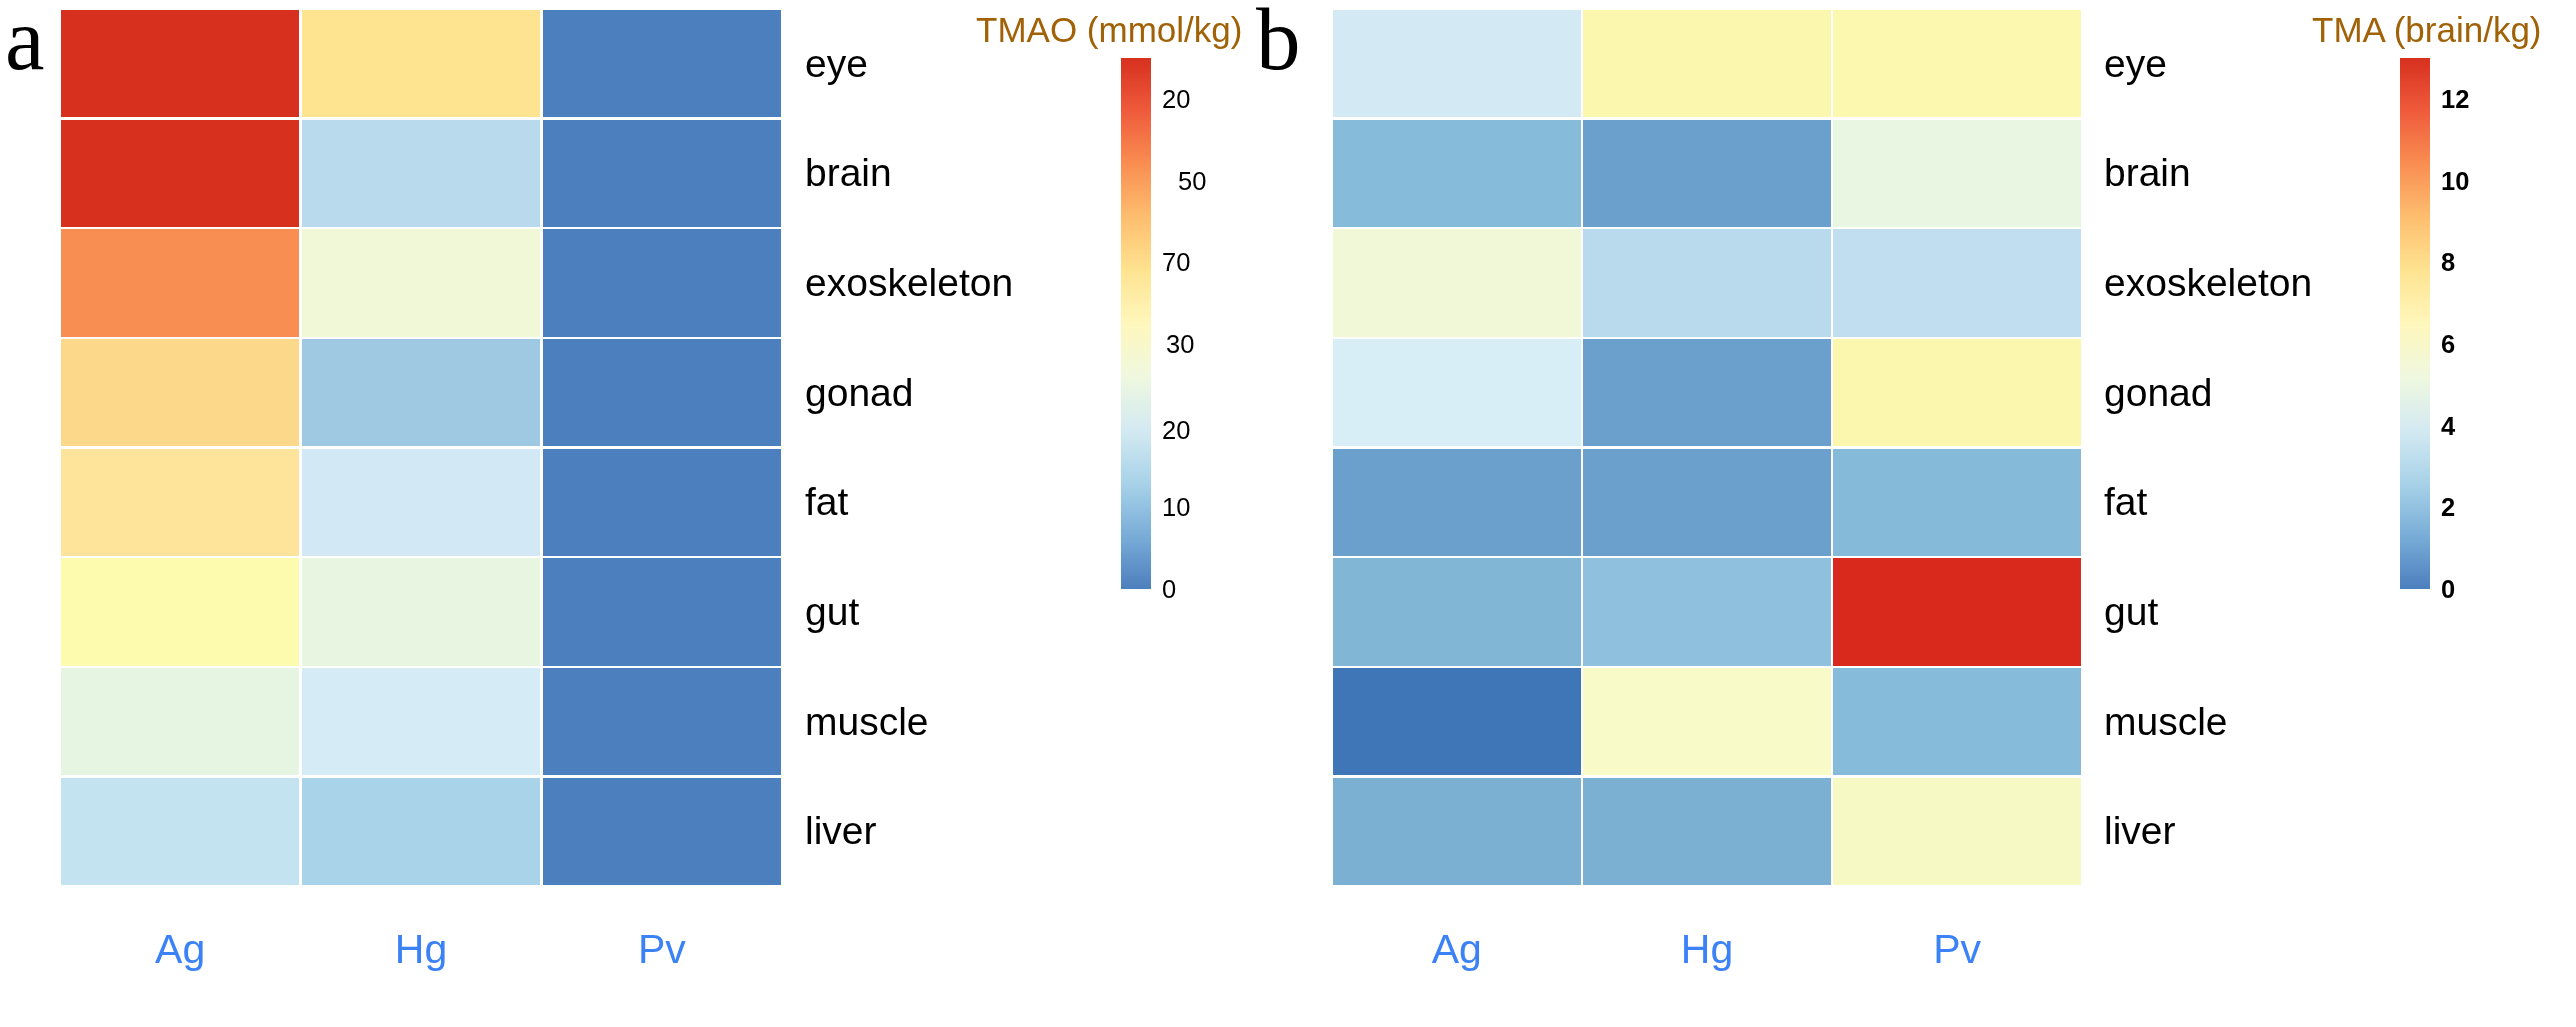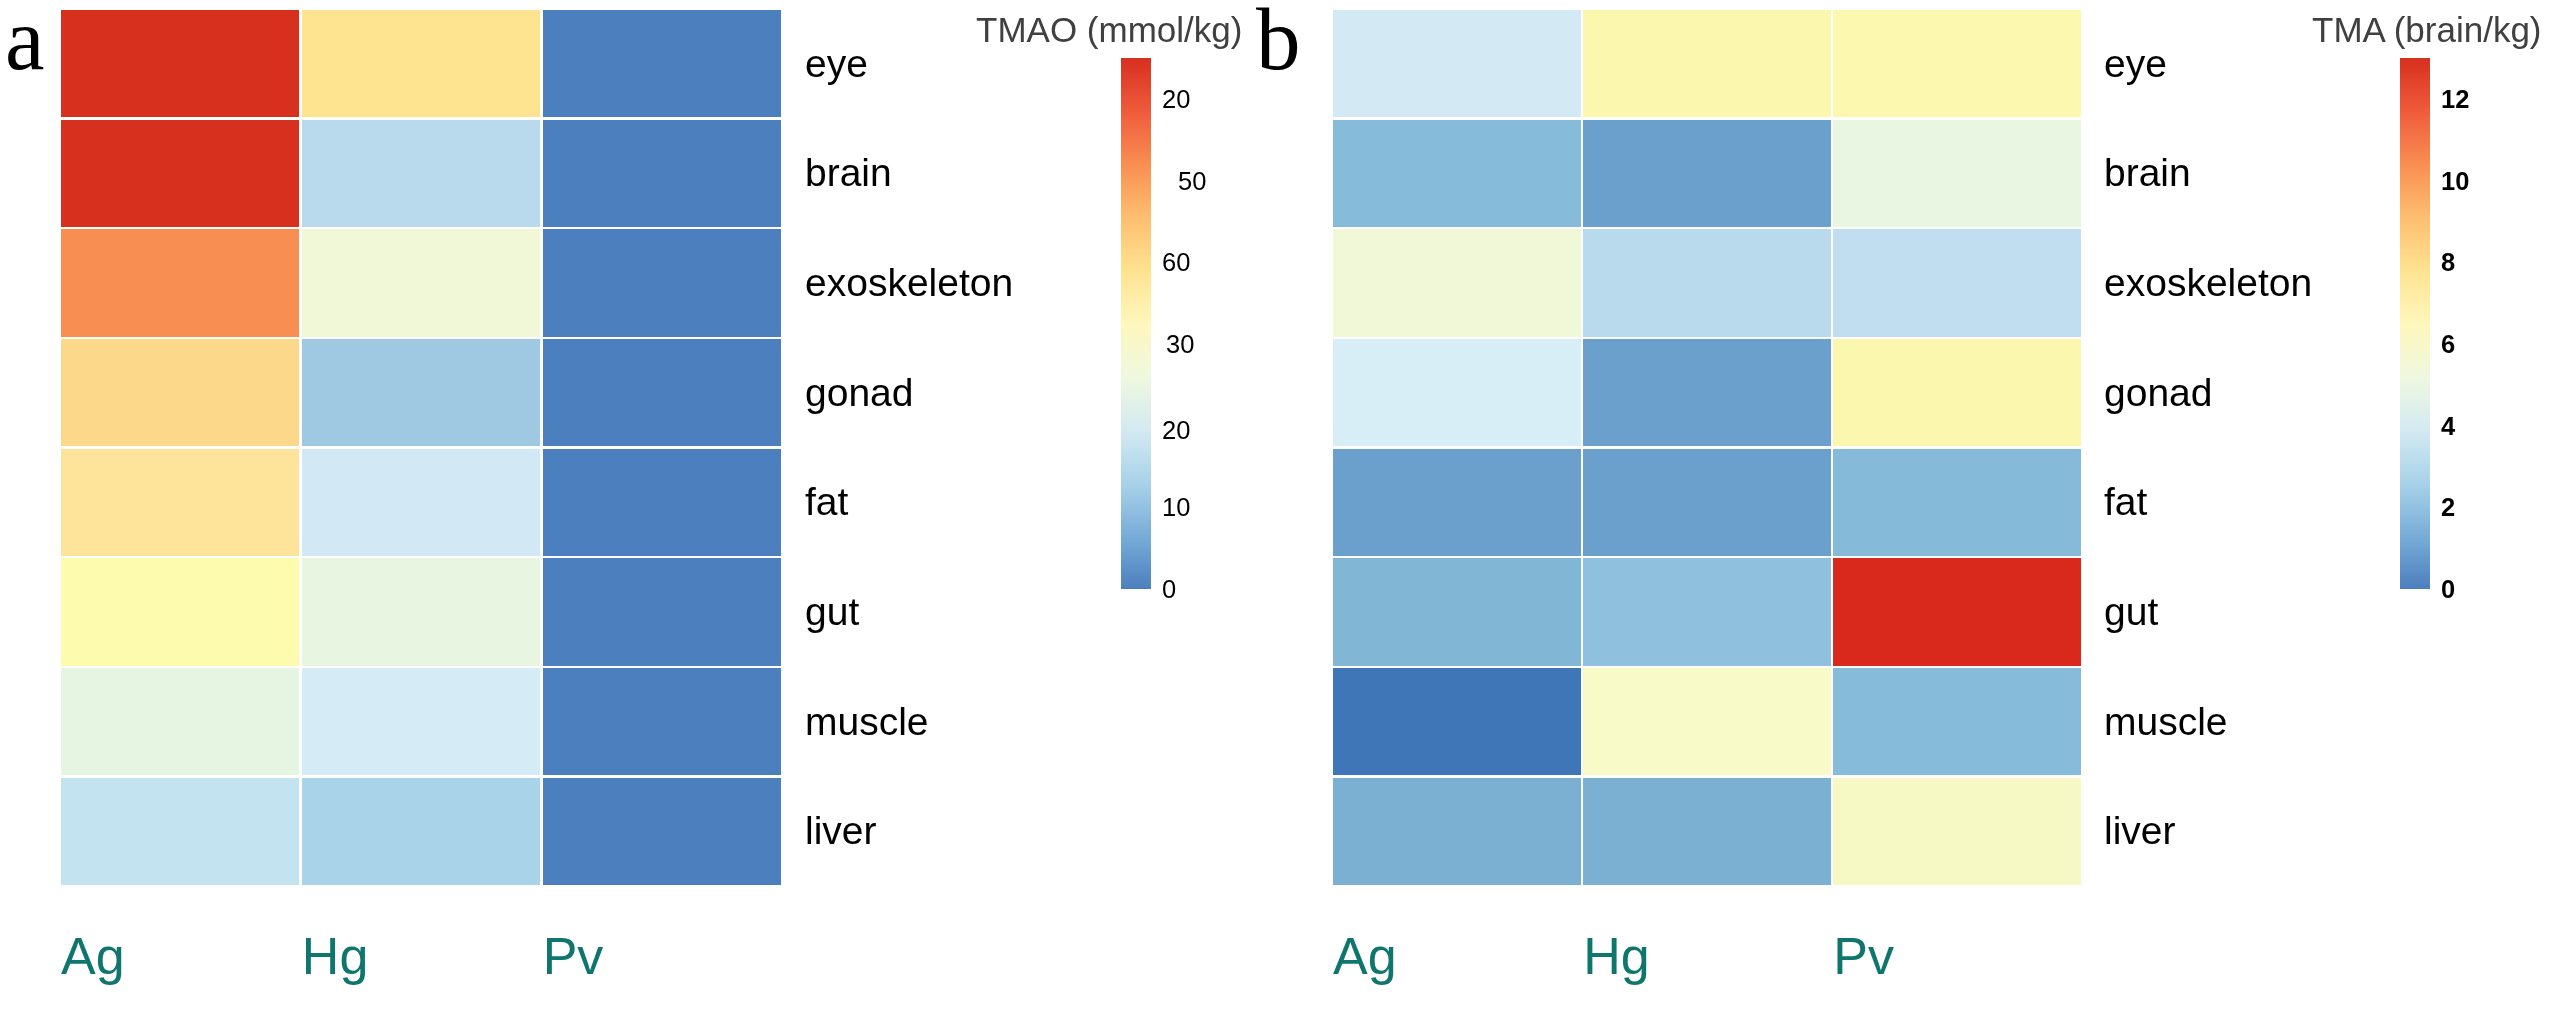--- a/index.html
+++ b/index.html
@@ -56,30 +56,31 @@
   }
 
   
   .col-labels{
     position:absolute;
     display:grid;
     grid-template-columns:repeat(3,1fr);
     gap:2.5px;
   }
   .col-label{
-    font-size:52px;
-    color:#0f766e;
+    text-align:center;
+    font-size:41px;
+    color:#3b82f6;
   }
 
   
   .cbar-title{
     position:absolute;
     font-size:35px;
     white-space:nowrap;
-    color:#404040;
+    color:#a16207;
   }
   .cbar{
     position:absolute;
     width:30px;
     border:0;
   }
   .cbar-ticks{
     position:absolute;
     width:99px;
   }
@@ -144,21 +145,21 @@
         <div class="col-label">Pv</div>
       </div>
 
     <div class="cbar-title" style="left:976px;top:10px;">TMAO (mmol/kg)</div>
 
     <div class="cbar" id="cbar-a" style="left: 1121px; top: 58px; height: 531px; background: linear-gradient(rgb(215, 48, 31), rgb(239, 91, 59), rgb(249, 142, 82), rgb(253, 190, 111), rgb(254, 227, 145), rgb(255, 247, 188), rgb(239, 248, 223), rgb(212, 234, 242), rgb(168, 210, 232), rgb(121, 173, 216), rgb(76, 127, 189));"></div>
 
     <div class="cbar-ticks" id="cbarticks-a" style="left:1162px;top:58px;height:531px;">
         <div class="cbar-tick" style="top: 41px; left: 0px;">20</div>
         <div class="cbar-tick" style="top: 123px; left: 0px; margin-left: 16px;">50</div>
-        <div class="cbar-tick" style="top: 204px; left: 0px;">60</div>
+        <div class="cbar-tick" style="top: 204px; left: 0px;">70</div>
         <div class="cbar-tick" style="top: 286px; left: 4px;">30</div>
         <div class="cbar-tick" style="top: 372px; left: 0px;">20</div>
         <div class="cbar-tick" style="top: 449px; left: 0px;">10</div>
         <div class="cbar-tick" style="top: 531px; left: 0px;">0</div>
       </div>
   </div>
 
   <div class="panel" id="panel-b">
 
     <div class="panel-letter" style="left:5px;top:-5px;">b</div>

